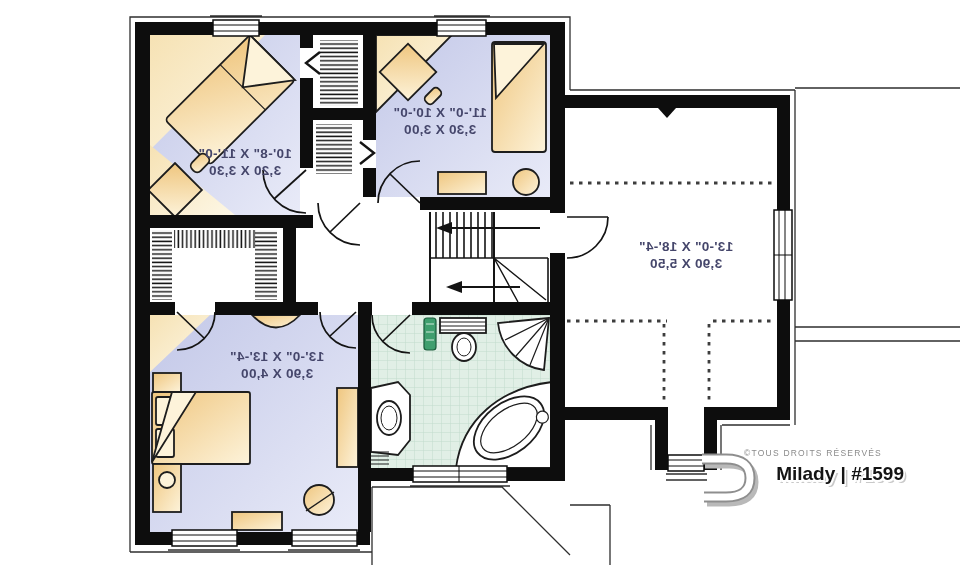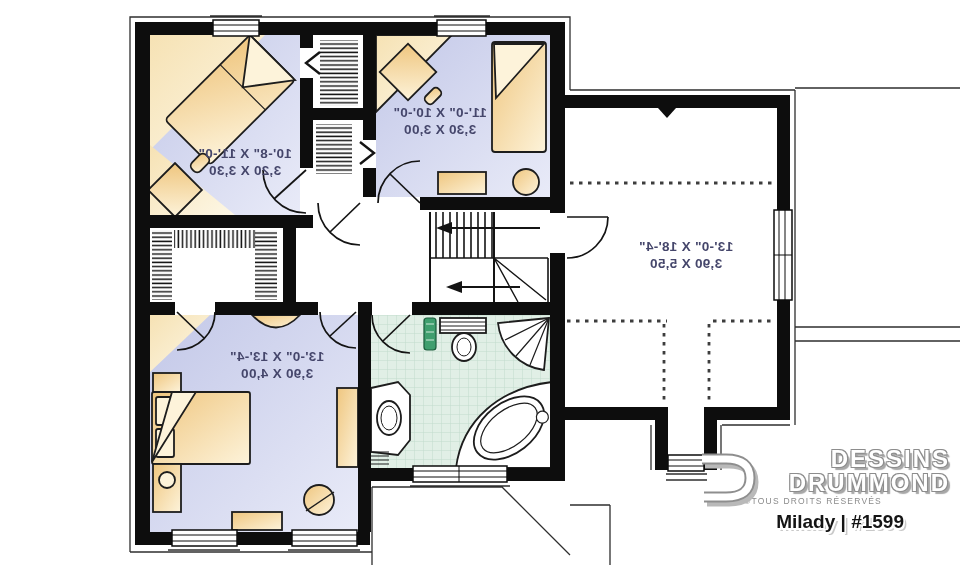--- a/index.html
+++ b/index.html
@@ -296,24 +296,20 @@
     <text class="dim" transform="translate(440,134) scale(-1,1)">3,30 X 3,00</text>
     <text class="dim" transform="translate(277,361) scale(-1,1)">13'-0" X 13'-4"</text>
     <text class="dim" transform="translate(277,378) scale(-1,1)">3,90 X 4,00</text>
     <text class="dim" transform="translate(686,251) scale(-1,1)">13'-0" X 18'-4"</text>
     <text class="dim" transform="translate(686,268) scale(-1,1)">3,90 X 5,50</text>
   </g>
 </svg>
 
 <div class="branding">
   <div class="brand-row">
-    <div class="brand-name">
-      <div>DESSINS</div>
-      <div>DRUMMOND</div>
-    </div>
     <svg width="70" height="62" viewBox="0 0 70 62">
       <path d="M12,12 H36 Q60,12 60,31 Q60,50 36,50 H14" fill="none" stroke="#b9b9b9" stroke-width="11" transform="translate(3,4)"></path>
       <path d="M12,12 H36 Q60,12 60,31 Q60,50 36,50 H14" fill="none" stroke="#8e8e8e" stroke-width="11"></path>
       <path d="M12,12 H36 Q60,12 60,31 Q60,50 36,50 H14" fill="none" stroke="#ffffff" stroke-width="7"></path>
     </svg>
   </div>
   <div class="rights">©TOUS DROITS RÉSERVÉS</div>
   <div class="caption">Milady | #1599</div>
 </div>
 

